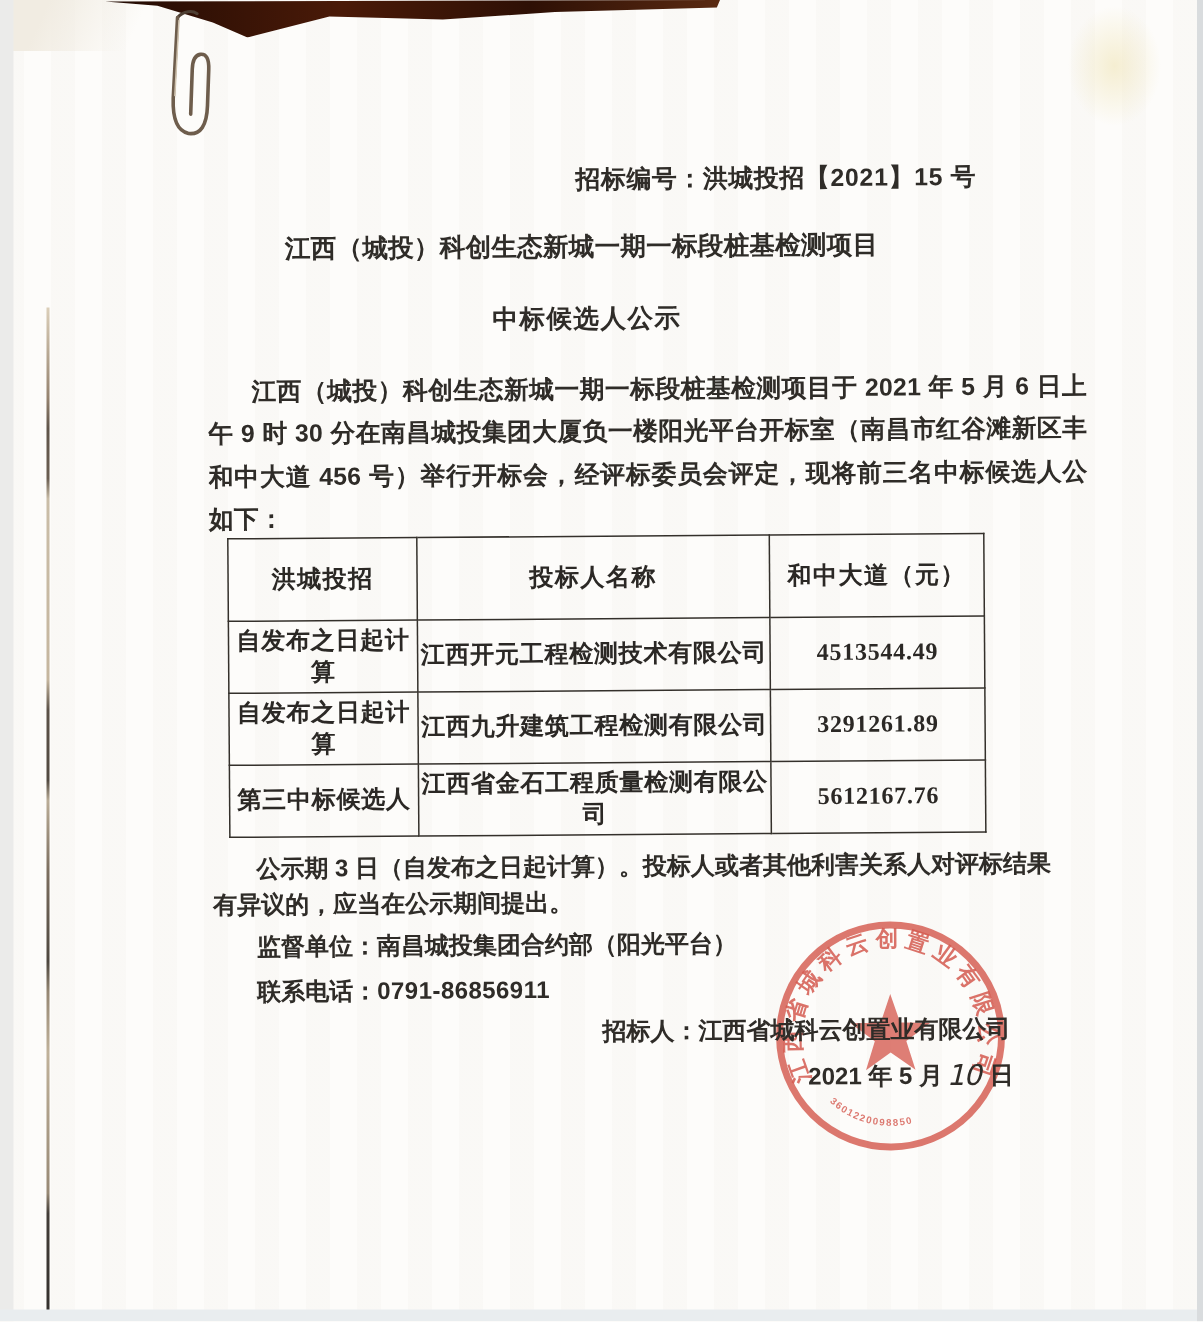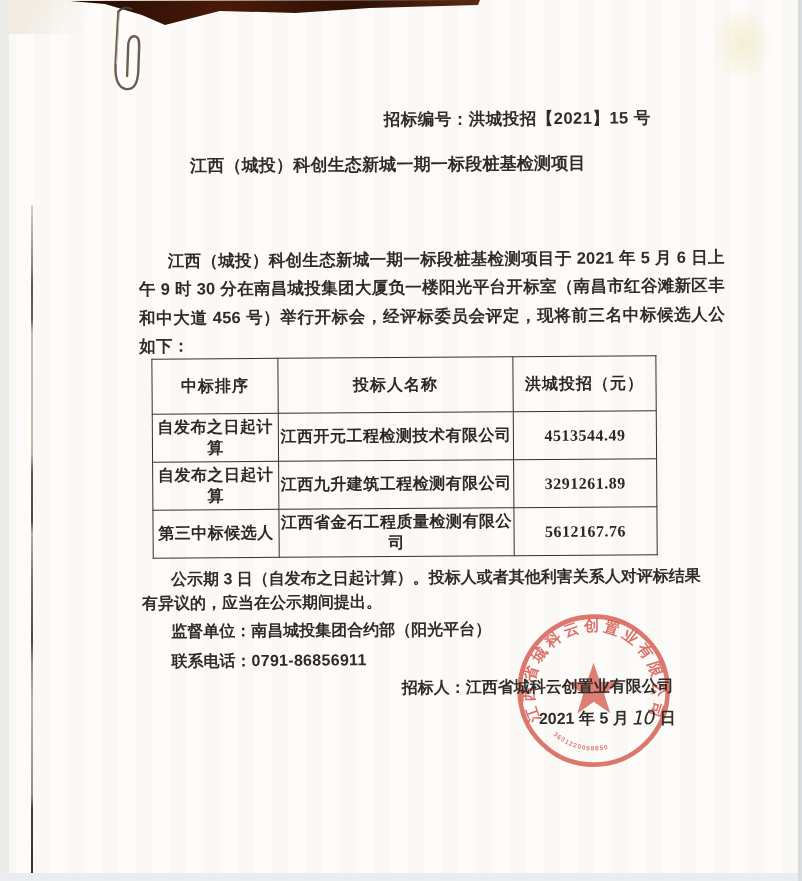--- a/index.html
+++ b/index.html
@@ -68,37 +68,38 @@
 
   <svg class="clip" width="40" height="94" viewBox="0 0 40 94">
     <path d="M11,8 C15,3 21,3 24,5" fill="none" stroke="#4e3f33" stroke-width="2" stroke-linecap="round"></path>
     <path d="M11,8 L10,62 Q10,83 21,85 Q33,86 33,66 L33,42 Q33,31 27,32 Q22,33 22,42 L22,72" fill="none" stroke="#6e5d4c" stroke-width="2.4" stroke-linecap="round"></path>
     <path d="M12,10 L11,60" fill="none" stroke="#cfc2ae" stroke-width="1" stroke-linecap="round"></path>
   </svg>
 
   <div class="content">
     <div class="abs ref">招标编号：洪城投招【2021】15 号</div>
     <div class="abs t1">江西（城投）科创生态新城一期一标段桩基检测项目</div>
+    <div class="abs t2">中标候选人公示</div>
 
     <div class="abs bline j l1">江西（城投）科创生态新城一期一标段桩基检测项目于 2021 年 5 月 6 日上</div>
     <div class="abs bline j l2">午 9 时 30 分在南昌城投集团大厦负一楼阳光平台开标室（南昌市红谷滩新区丰</div>
     <div class="abs bline j l3">和中大道 456 号）举行开标会，经评标委员会评定，现将前三名中标候选人公示</div>
     <div class="abs bline l4">如下：</div>
 
     <table class="bid">
       <colgroup>
           <col style="width:126px">
           <col style="width:235px">
           <col style="width:143px">
         </colgroup>
       <tbody>
           <tr>
-        <th>中标排序</th>
+        <th>洪城投招</th>
         <th>投标人名称</th>
-        <th>洪城投招（元）</th>
+        <th>和中大道（元）</th>
       </tr>
       <tr>
         <td>自发布之日起计算</td>
         <td>江西开元工程检测技术有限公司</td>
         <td class="price">4513544.49</td>
       </tr>
       <tr>
         <td>自发布之日起计算</td>
         <td>江西九升建筑工程检测有限公司</td>
         <td class="price">3291261.89</td>

